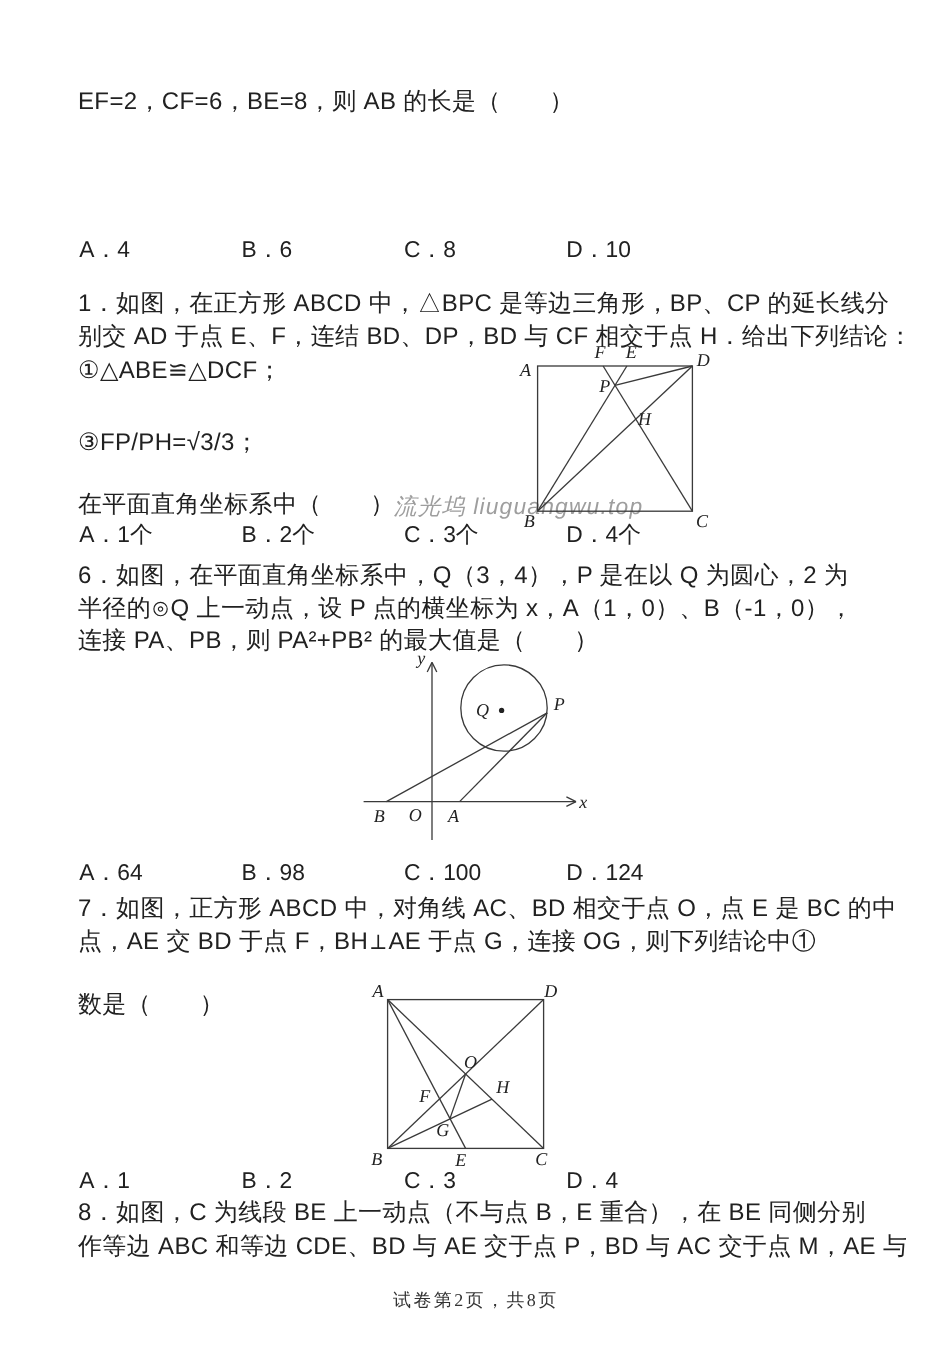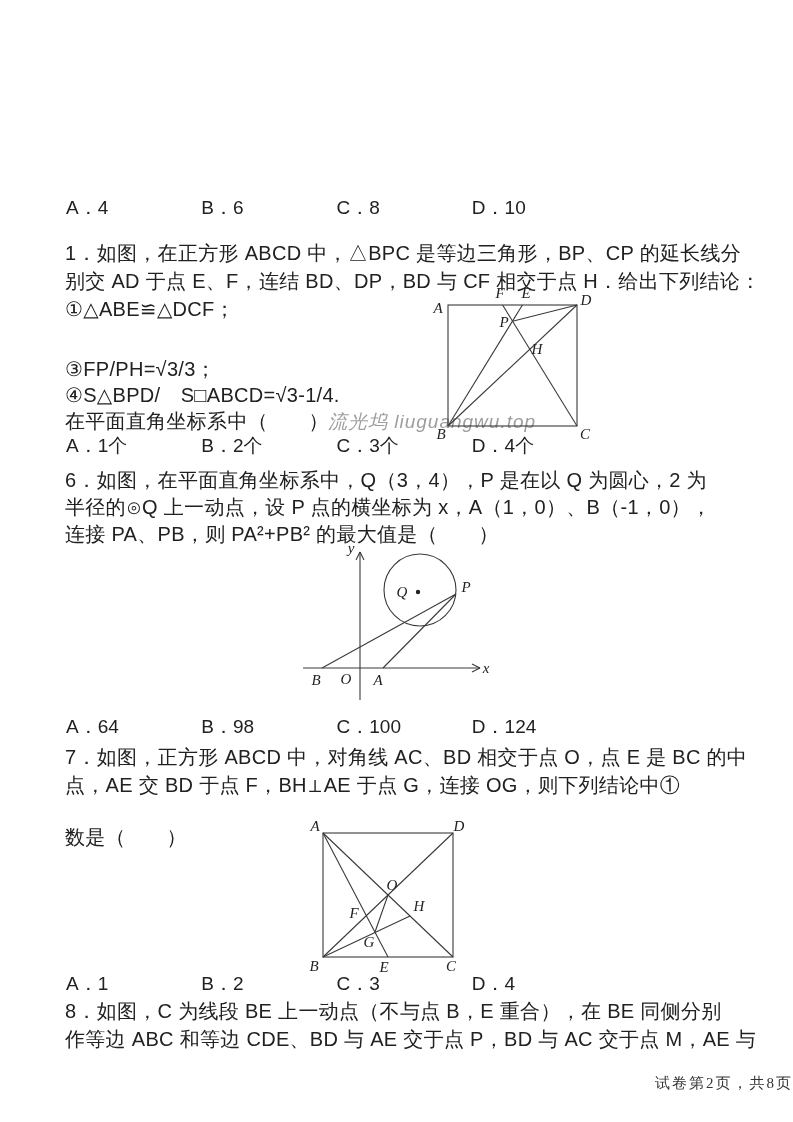--- a/index.html
+++ b/index.html
@@ -17,43 +17,43 @@
     position:absolute;left:328px;top:409px;font-size:19px;color:#9e9e9e;
     letter-spacing:1px;z-index:0;white-space:nowrap;font-style:italic;
   }
   .diagram{position:absolute;z-index:1;}
   .diagram line,.diagram rect,.diagram circle.outline{stroke:#3a3a3a;stroke-width:1.1;fill:none;}
   .diagram .lbl{
     font-family:"Liberation Serif",serif;font-style:italic;font-size:15px;
     fill:#222;text-anchor:middle;
   }
   .footer{
-    position:absolute;left:0;top:1074px;width:100%;text-align:right;
+    position:absolute;left:0;top:1074px;width:100%;text-align:center;
     font-family:"Liberation Serif",serif;font-size:15px;color:#333;letter-spacing:2px;
   }
 </style>
 </head>
 <body>
 
 <div class="page">
 
   <div class="watermark">流光坞 liuguangwu.top</div>
 
+  <div class="tline" style="top:72px">EF=2，CF=6，BE=8，则 AB 的长是（　　）</div>
   <div class="opts" style="top:195px">
     <span>A．4</span>
     <span>B．6</span>
     <span>C．8</span>
     <span>D．10</span>
   </div>
 
   <div class="tline" style="top:240px">1．如图，在正方形 ABCD 中，△BPC 是等边三角形，BP、CP 的延长线分</div>
   <div class="tline" style="top:296px">①△ABE≌△DCF；</div>
   <div class="tline" style="top:268px">别交 AD 于点 E、F，连结 BD、DP，BD 与 CF 相交于点 H．给出下列结论：</div>
   <div class="tline" style="top:356px">③FP/PH=√3/3；</div>
-  <div class="tline" style="top:382px">④S△BPD/　S□ABCD=√3-1/4.</div>
   <div class="tline" style="top:408px">在平面直角坐标系中（　　）</div>
   <div class="opts" style="top:433px">
     <span>A．1个</span>
     <span>B．2个</span>
     <span>C．3个</span>
     <span>D．4个</span>
   </div>
 
   <svg class="diagram" style="left:425px;top:283px" width="180" height="160" viewBox="0 0 180 160">
     <rect x="23" y="22" width="129" height="121"></rect>

